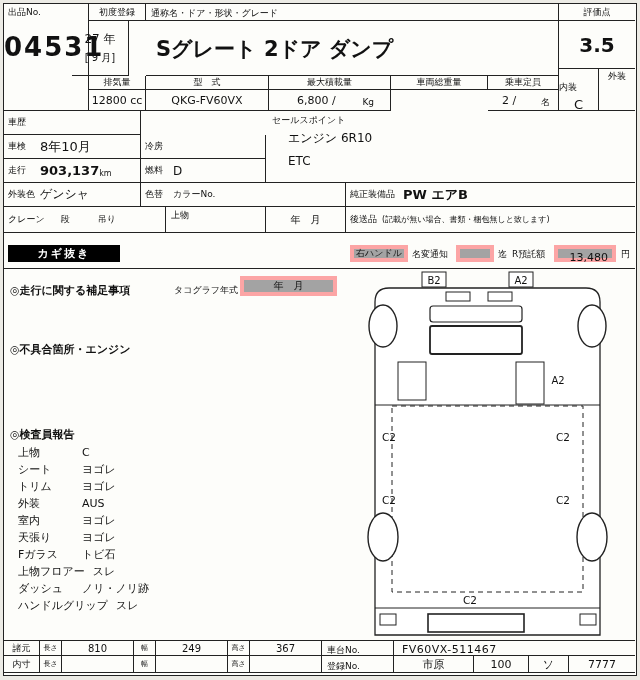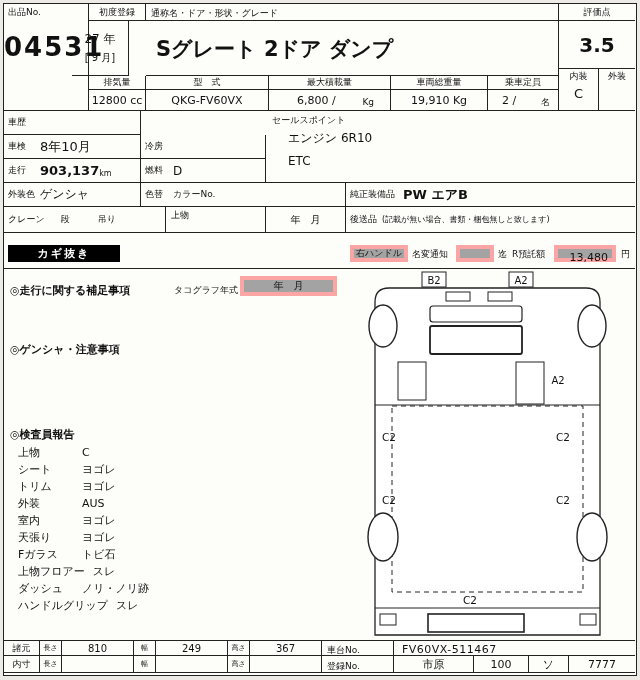--- a/index.html
+++ b/index.html
@@ -36,41 +36,40 @@
     <div class="v10" style="text-align:center;margin-top:3px">[ 9 月]</div>
   </div>
 
   <div class="c br bb lb" style="left:142px;top:0;width:413px;height:17px;padding:4px 0 0 5px">通称名・ドア・形状・グレード</div>
   <div class="c br bb" style="left:142px;top:17px;width:413px;height:55px;font-size:21px;font-weight:700;padding:14px 0 0 10px">Sグレート 2ドア ダンプ</div>
 
   <div class="c bb ctr lb" style="left:555px;top:0;width:76px;height:17px">評価点</div>
   <div class="c bb ctr" style="left:555px;top:17px;width:76px;height:48px;font-size:20px;font-weight:600">3.5</div>
 
   <div class="c br bb" style="left:555px;top:65px;width:40px;height:42px">
-    <div class="lb" style="text-align:center;margin-top:2px">内装</div>
+    <div class="lb" style="text-align:left;margin-top:13px">内装</div>
     <div class="v13" style="text-align:center;margin-top:4px">C</div>
   </div>
   <div class="c bb" style="left:595px;top:65px;width:36px;height:42px">
     <div class="lb" style="text-align:center;margin-top:2px">外装</div>
   </div>
 
   <div class="c br bb ctr lb" style="left:85px;top:72px;width:57px;height:14px">排気量</div>
   <div class="c br bb ctr v11" style="left:85px;top:86px;width:57px;height:21px">12800 cc</div>
 
   <div class="c br bb ctr lb" style="left:142px;top:72px;width:123px;height:14px">型　式</div>
   <div class="c br bb ctr v11" style="left:142px;top:86px;width:123px;height:21px">QKG-FV60VX</div>
 
   <div class="c br bb ctr lb" style="left:265px;top:72px;width:122px;height:14px">最大積載量</div>
   <div class="c br bb" style="left:265px;top:86px;width:122px;height:21px">
     <span class="v11" style="position:absolute;left:28px;top:4px">6,800 /</span>
     <span class="lb" style="position:absolute;right:16px;top:7px">Kg</span>
   </div>
 
   <div class="c br bb ctr lb" style="left:387px;top:72px;width:97px;height:14px">車両総重量</div>
-  <div class="c br bb ctr v11" style="left:387px;top:86px;width:97px;height:21px">19,910 Kg</div>
 
   <div class="c br bb ctr lb" style="left:484px;top:72px;width:71px;height:14px">乗車定員</div>
   <div class="c br bb" style="left:484px;top:86px;width:71px;height:21px">
     <span class="v11" style="position:absolute;left:14px;top:4px">2 /</span>
     <span class="lb" style="position:absolute;right:8px;top:7px">名</span>
   </div>
 
   <div class="c br bb rowflex" style="left:0;top:107px;width:137px;height:24px">
     <span class="lb">車歴</span>
   </div>
@@ -135,21 +134,21 @@
   <div class="c lb" style="left:508px;top:245px">R預託額</div>
   <div class="c box v11" style="left:550px;top:241px;width:62px;height:17px;text-align:right;padding:2px 4px 0 0">13,480</div>
   <div class="c lb" style="left:617px;top:245px">円</div>
 
   <div class="c" style="left:0;top:264px;width:631px;height:0;border-top:1px solid #222"></div>
 
   <div class="c heading" style="left:6px;top:279px">◎走行に関する補足事項</div>
   <div class="c lb" style="left:170px;top:281px">タコグラフ年式</div>
   <div class="c box ctr v10" style="left:236px;top:272px;width:97px;height:20px">年　月</div>
 
-  <div class="c heading" style="left:6px;top:338px">◎ゲンシャ・注意事項</div>
+  <div class="c heading" style="left:6px;top:338px">◎不具合箇所・エンジン</div>
 
   <div class="c heading" style="left:6px;top:423px">◎検査員報告</div>
   <div class="c" style="left:14px;top:441px;width:200px">
     <div class="insp-row">
         <span class="iname">上物</span>
         <span class="ival">C</span>
       </div>
     <div class="insp-row">
         <span class="iname">シート</span>
         <span class="ival">ヨゴレ</span>

